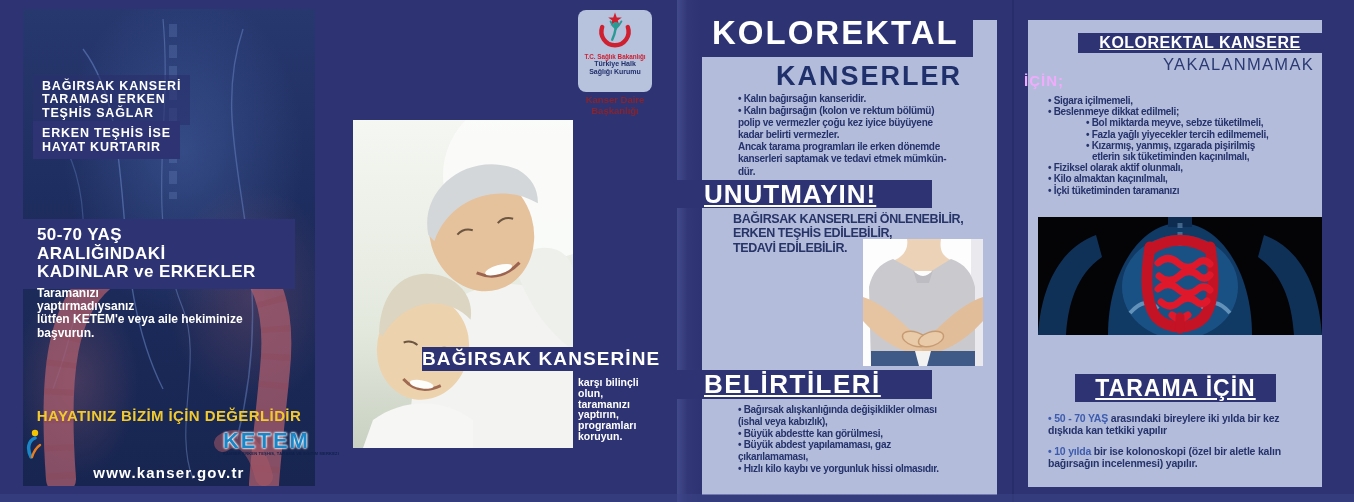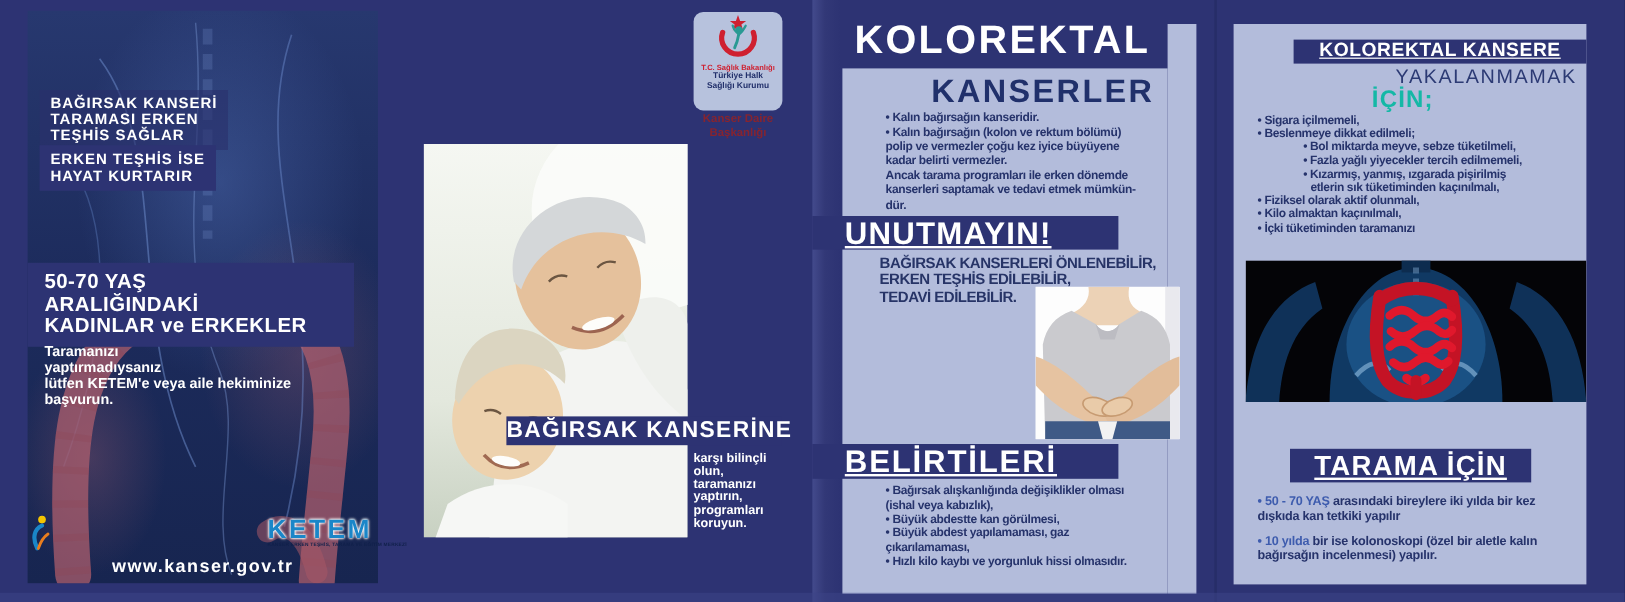--- a/index.html
+++ b/index.html
@@ -69,21 +69,21 @@
                 line-height:29px;padding-left:27px;letter-spacing:1.5px;white-space:nowrap;}
   .symp{left:38px;top:404px;}
   .symp div{line-height:11.8px;}
   
   .p4{left:1028px;top:0;width:294px;height:502px;}
   .p4-main{left:0;top:20px;width:294px;height:467px;}
   .band-kk{left:50px;top:33px;width:244px;height:20px;font-size:16px;line-height:20px;
            text-align:center;letter-spacing:.5px;white-space:nowrap;}
   .sub1{right:0;top:55px;width:290px;text-align:right;color:#2c3a74;font-size:16.5px;
         font-weight:500;letter-spacing:1.3px;padding-right:8px;}
-  .sub2{right:0;top:72px;width:290px;text-align:center;color:#14b8a6;font-size:20px;
+  .sub2{right:0;top:72px;width:290px;text-align:left;color:#f0abfc;font-size:15px;
         font-weight:bold;letter-spacing:1px;padding-right:8px;}
   .tips{left:20px;top:95px;}
   .tips div{font-size:10px;line-height:11.2px;letter-spacing:-.3px;white-space:nowrap;}
   .tips .ind{padding-left:38px;}
   .tips .ind2{padding-left:44px;}
   .xray{left:10px;top:217px;width:284px;height:118px;}
   .band-tarama{left:47px;top:374px;width:201px;height:28px;font-size:23px;line-height:28px;
                text-align:center;letter-spacing:1px;white-space:nowrap;}
   .screen{left:20px;top:412px;width:254px;}
   .screen p{margin:0 0 9px 0;font-size:10.5px;line-height:12px;font-weight:bold;
@@ -120,20 +120,21 @@
       <div>50-70 YAŞ</div>
       <div>ARALIĞINDAKİ</div>
       <div>KADINLAR ve ERKEKLER</div>
     </div>
     <div class="abs ctabox">
       <div>Taramanızı</div>
       <div>yaptırmadıysanız</div>
       <div>lütfen KETEM'e veya aile hekiminize</div>
       <div>başvurun.</div>
     </div>
+    <div class="abs tagline">HAYATINIZ BİZİM İÇİN DEĞERLİDİR</div>
 
     <div class="abs ketem">
       <svg width="22" height="30" viewBox="0 0 22 30">
         <circle cx="12" cy="4" r="3.2" fill="#f4c400"></circle>
         <path d="M 8,28 C 4,20 5,12 12,9" stroke="#1a86c8" stroke-width="3.5" fill="none" stroke-linecap="round"></path>
         <path d="M 9,28 C 11,22 14,18 17,16" stroke="#e87d1e" stroke-width="2.4" fill="none" stroke-linecap="round"></path>
       </svg>
       <div>
         <div class="ketem-word">KETEM</div>
         <div class="ketem-sub">KANSER ERKEN TEŞHİS, TARAMA VE EĞİTİM MERKEZİ</div>

